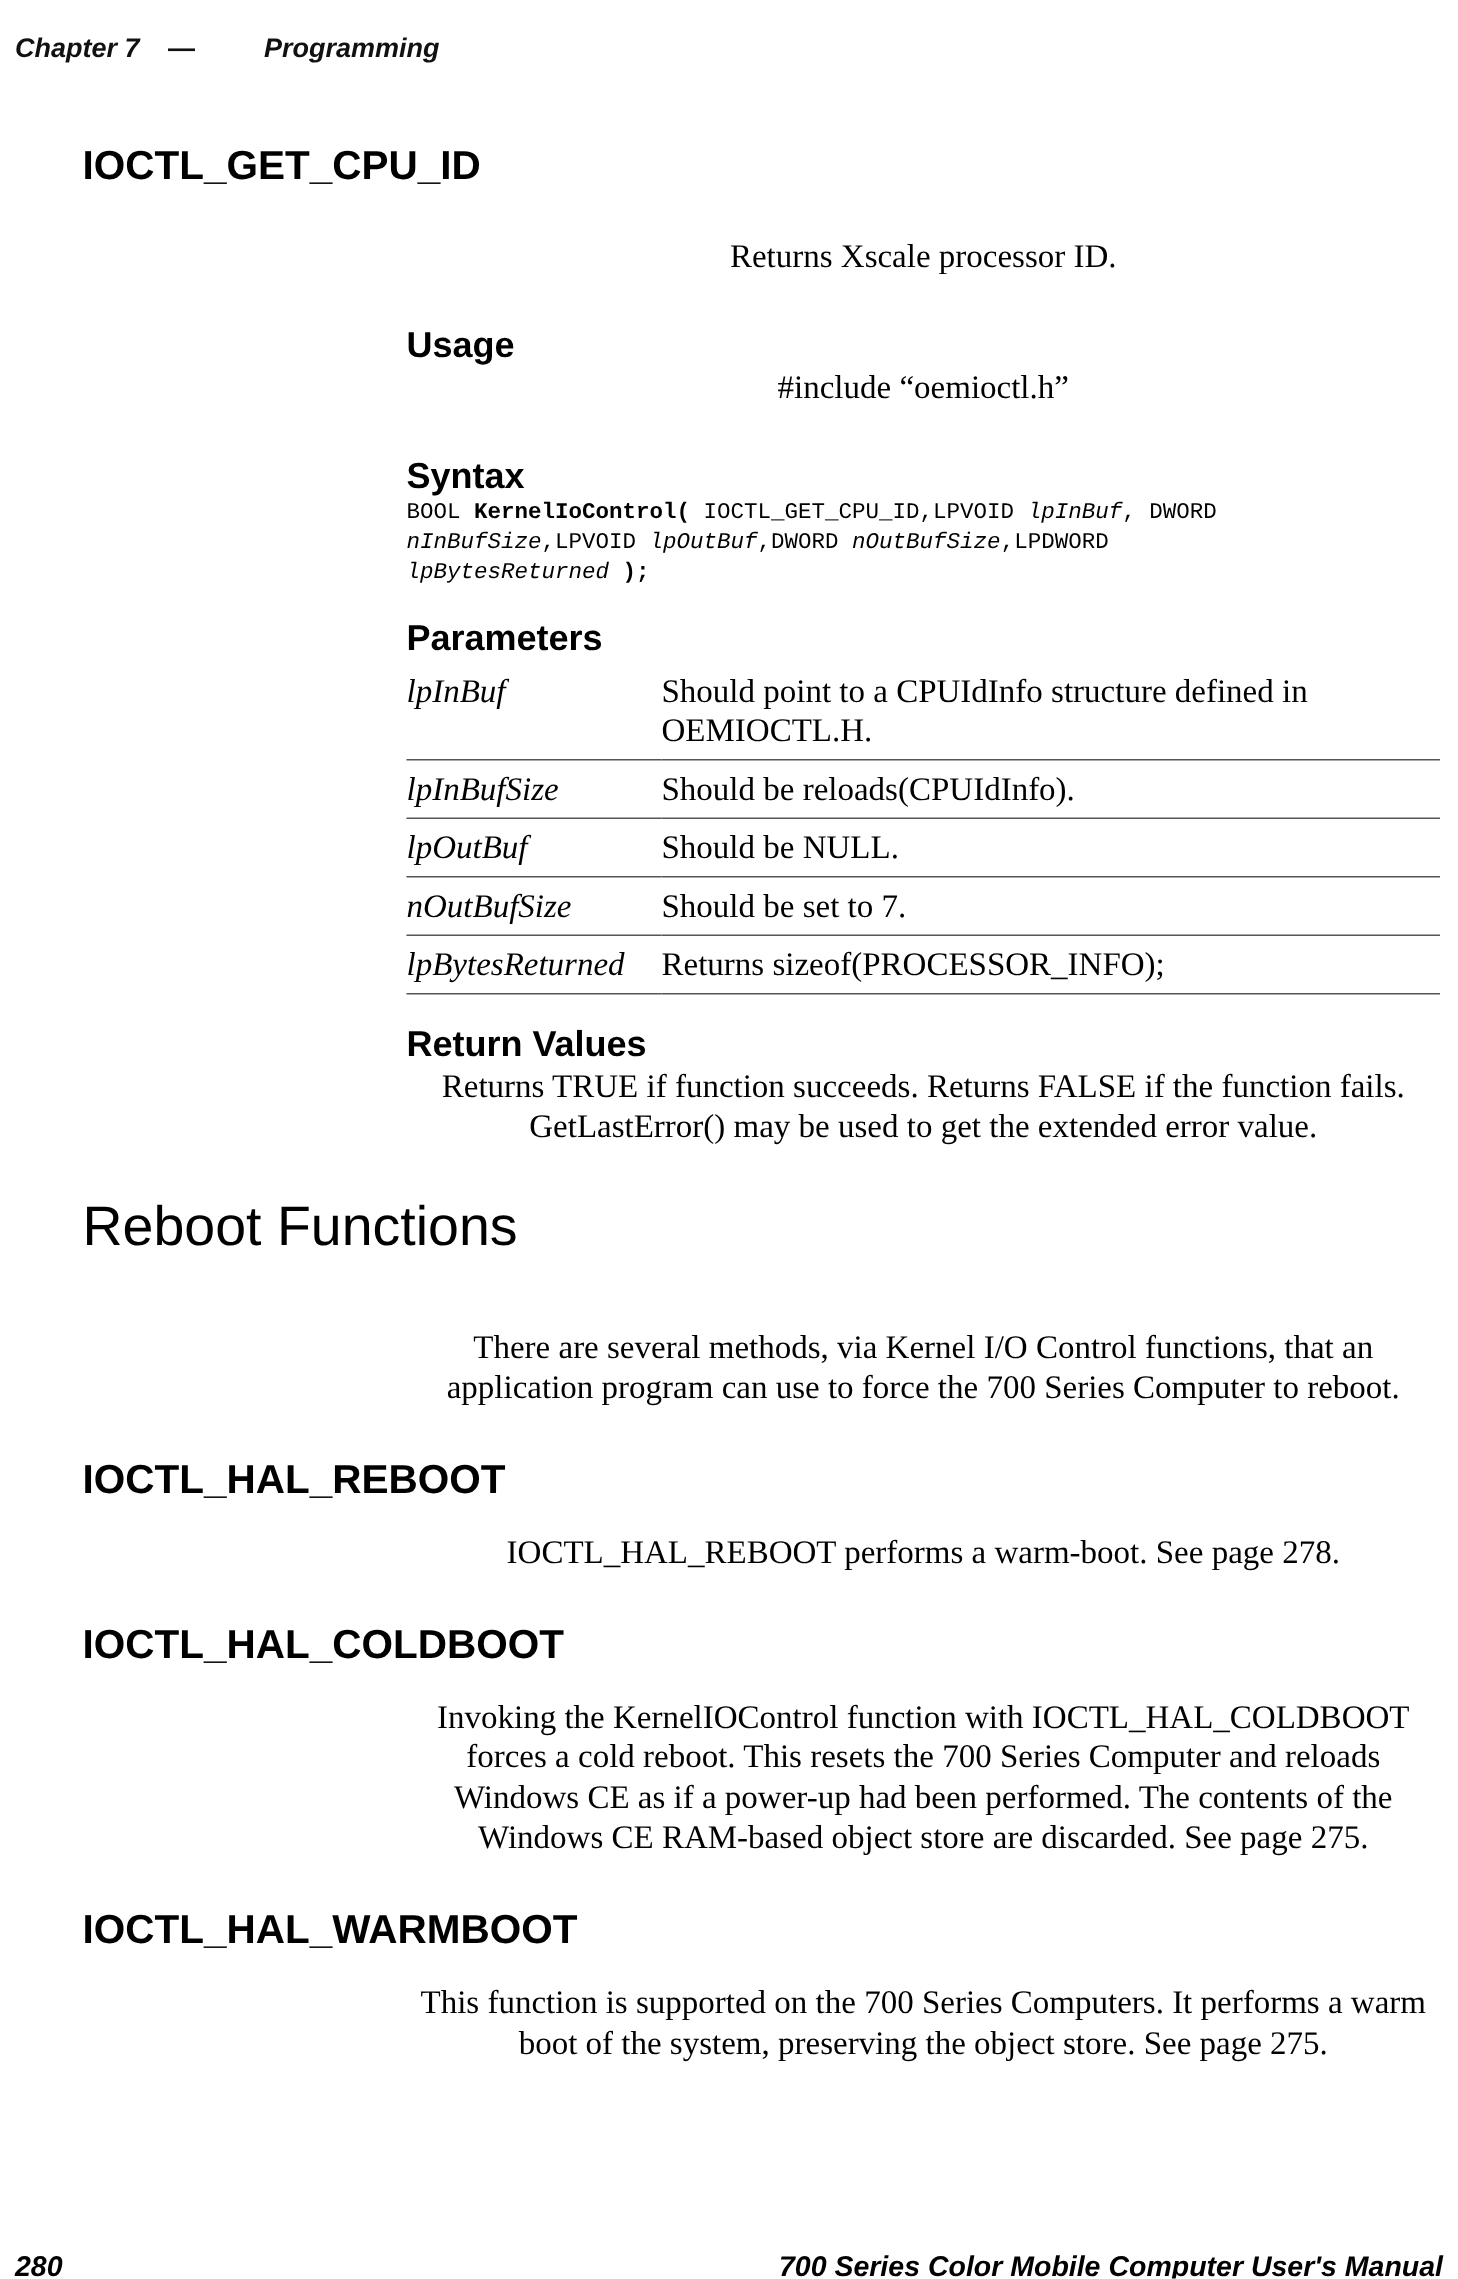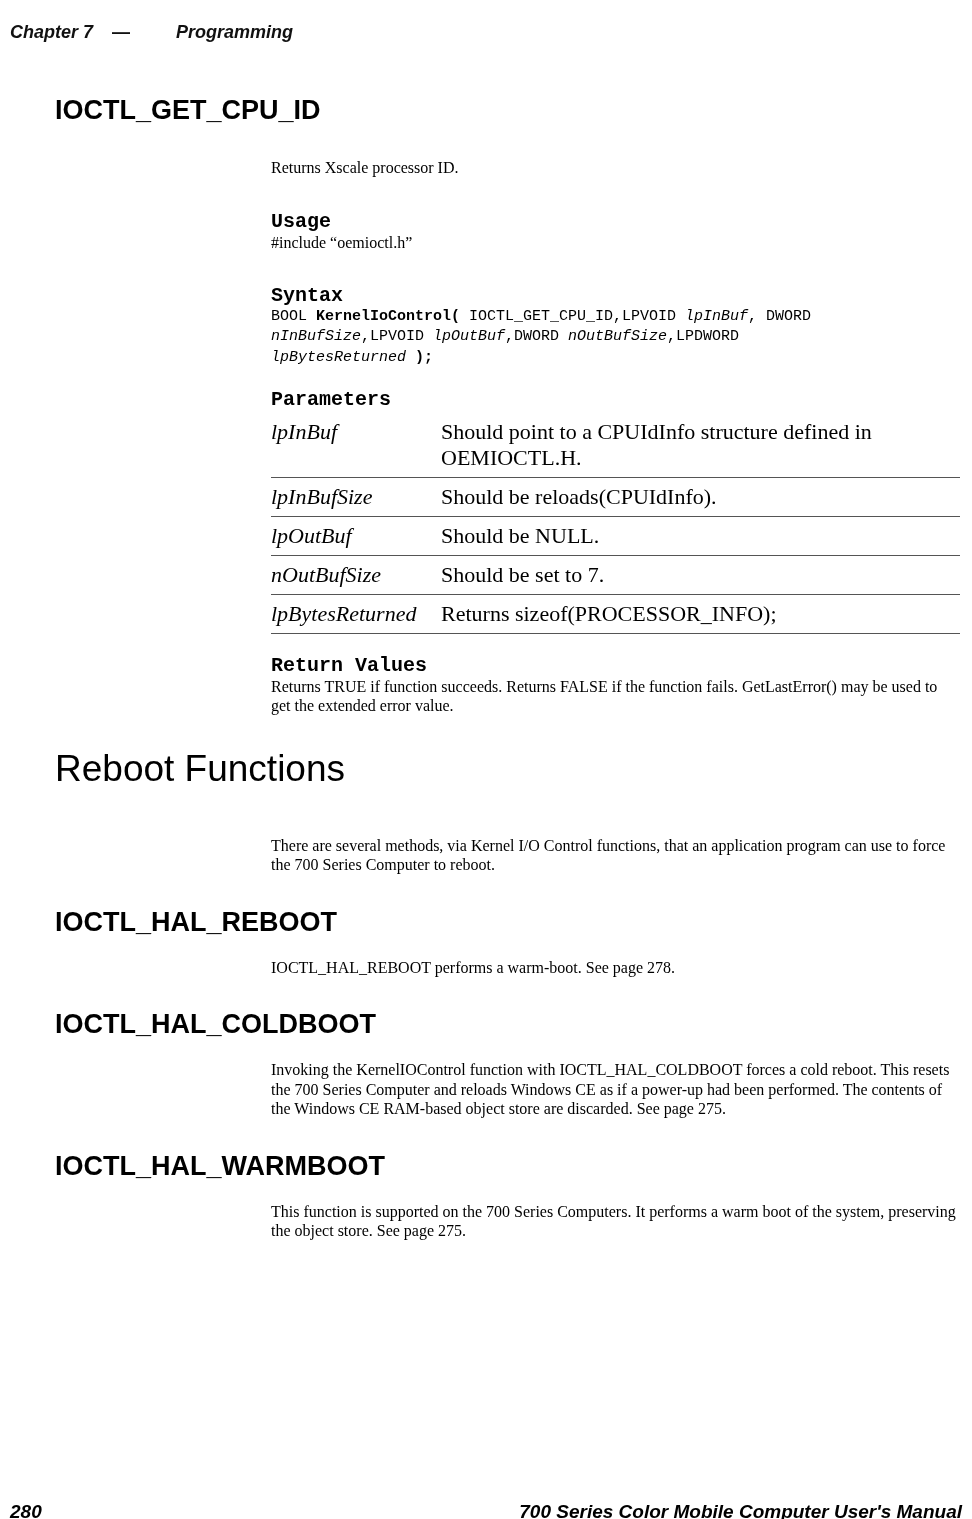--- a/index.html
+++ b/index.html
@@ -70,41 +70,42 @@
     padding: 0;
   }
   .h2 {
     font-family: "Helvetica Neue", Arial, sans-serif;
     font-weight: 800;
     font-size: 27px;
     margin: 0;
     padding: 0;
   }
   .h3 {
-    font-family: Liberation Mono, monospace;
+    font-family: Liberation Sans, sans-serif;
     font-weight: 800;
-    font-size: 20px;
+    font-size: 24px;
     margin: 0;
     padding: 0;
   }
 
   .content {
     position: absolute;
     top: 95px;
     left: 10px;
     right: 12px;
     margin-left: 45px;
   }
   .body-indent {
     margin-left: 216px;
   }
   .para {
-    font-size: 16px;
+    font-size: 22px;
     line-height: 1.22;
     margin: 0;
+    text-align: center;
   }
   .code {
     font-family: "Courier New", Courier, monospace;
     font-size: 15px;
     line-height: 1.35;
     white-space: pre;
   }
   .code .kw { font-weight: 700; }
   .code .arg { font-style: italic; }
 

